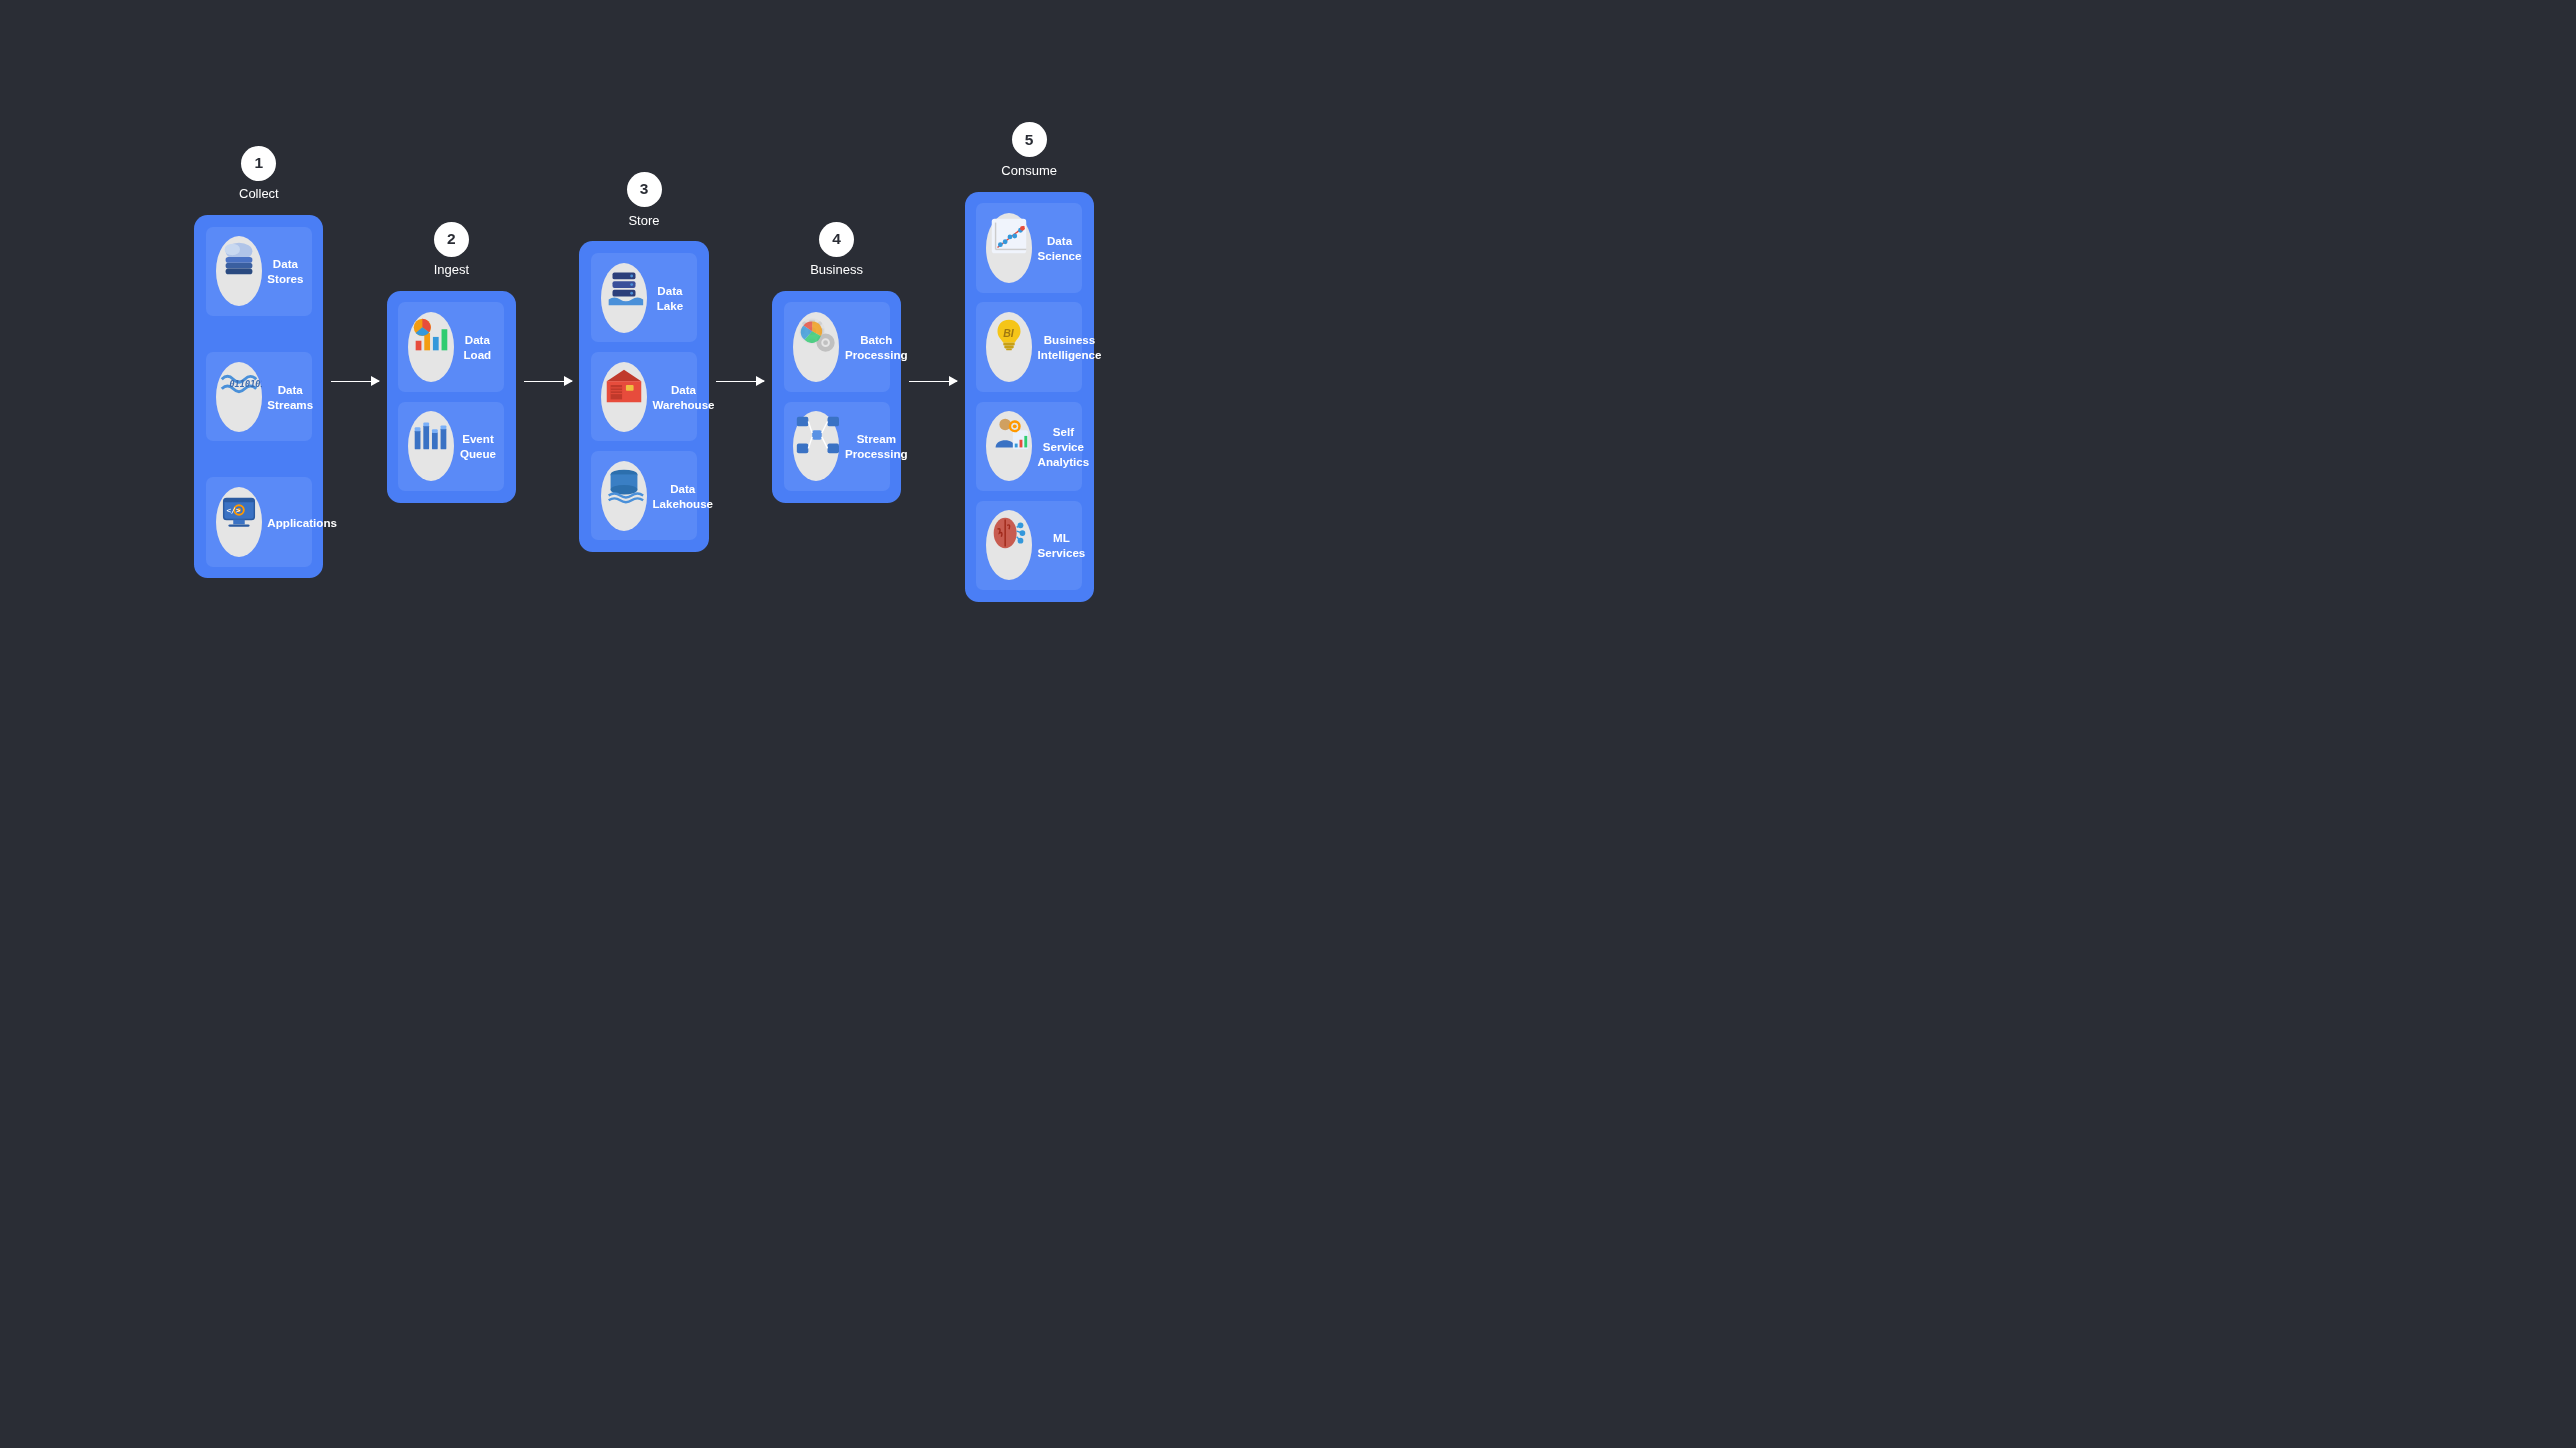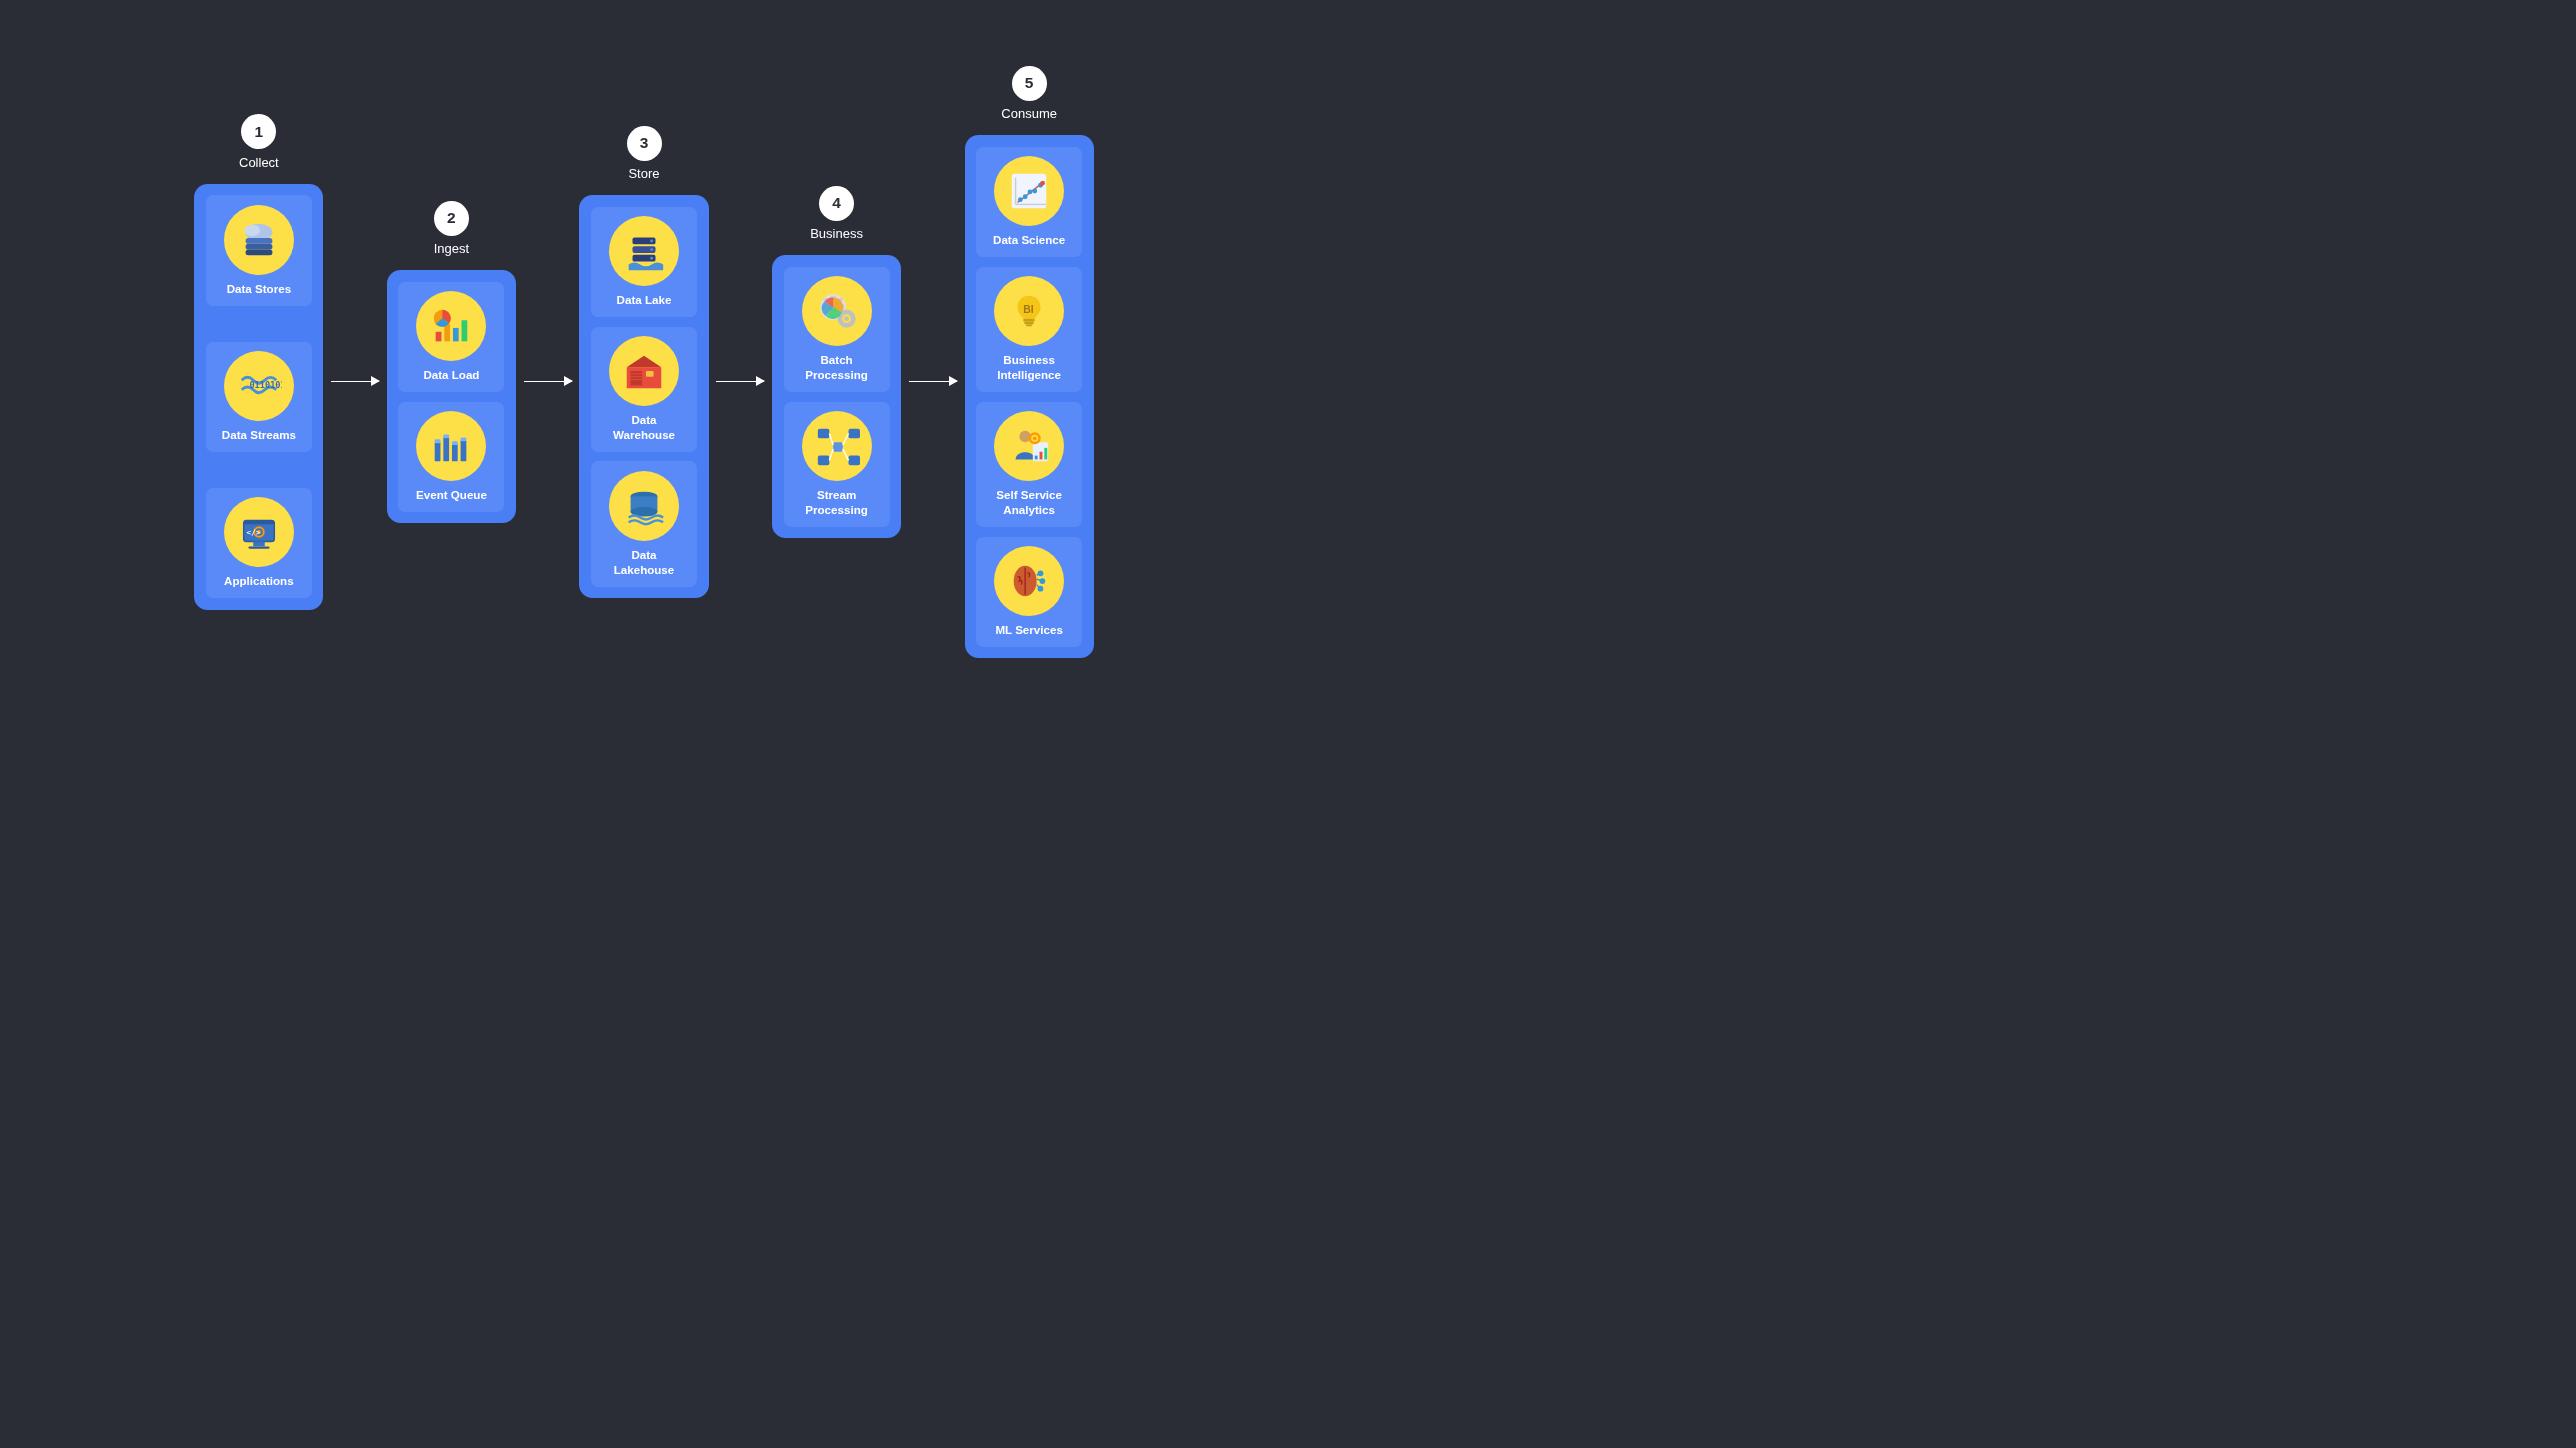--- a/index.html
+++ b/index.html
@@ -58,34 +58,35 @@
       display: flex;
       flex-direction: column;
       gap: 9.7px;
       align-items: center;
     }
     .item-card {
       background: #5a8af7;
       border-radius: 7px;
       padding: 9.7px;
       display: flex;
-      flex-direction: column;
+      flex-direction: row;
       align-items: center;
       gap: 5.8px;
       width: 106px;
     }
     .icon-circle {
       width: 70px;
       height: 70px;
       border-radius: 50%;
-      background: #fde047;
-      display: flex;
-      align-items: center;
+      background: #e5e5e5;
+      display: flex;
+      align-items: flex-start;
       justify-content: center;
       font-size: 29px;
+      font-style: italic;
     }
     .item-label {
       color: white;
       font-size: 11.6px;
       font-weight: 600;
       text-align: center;
       line-height: 1.3;
     }
     
     .arrow {

